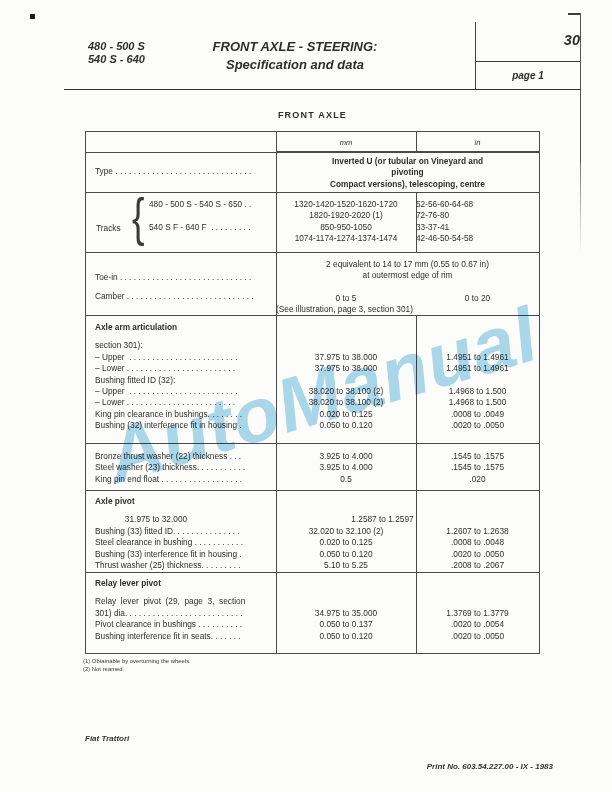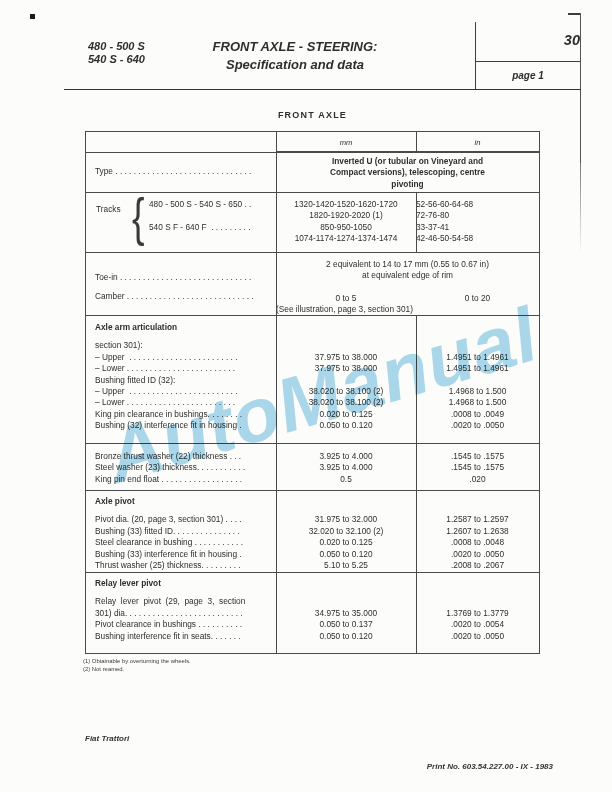--- a/index.html
+++ b/index.html
@@ -35,21 +35,21 @@
   .srow{display:flex;}
   .cl{width:190px;box-sizing:border-box;padding-left:9px;padding-right:5px;white-space:pre;overflow:hidden;}
   .cm{width:140px;text-align:center;white-space:pre;overflow:hidden;}
   .ci{flex:1;text-align:center;white-space:pre;overflow:hidden;}
   .cspan{flex:1;text-align:center;font-weight:bold;}
   .bold{font-weight:bold;}
   .units{font-style:italic;font-size:7.6px;}
   .spacer{height:7px;}
 
   
-  .tracks-word{position:absolute;left:10px;top:11px;font-size:8.3px;}
+  .tracks-word{position:absolute;left:10px;top:30px;font-size:8.3px;}
   .brace{position:absolute;left:46px;top:-1px;font-size:50px;font-weight:300;color:#3a3a3a;
          transform:scale(0.75,1.02);transform-origin:left top;line-height:50px;}
   .tname{padding-left:63px;white-space:pre;overflow:hidden;}
 
   
   .footnotes{position:absolute;left:83px;top:658px;font-size:5.9px;line-height:7.5px;color:#3a3a3a;}
   .footer-left{position:absolute;left:85px;top:734px;font-size:8px;font-style:italic;font-weight:bold;color:#333;}
   .footer-right{position:absolute;left:350px;top:734px;width:203px;text-align:right;
                 font-size:8px;font-style:italic;font-weight:bold;color:#333;margin-top:28px;}
 
@@ -95,22 +95,22 @@
         <div class="ci">in</div>
       </div>
     </div>
 
     <div class="grp" style="height:40px">
       <div class="v1"></div>
       <div style="display:flex">
         <div class="cl" style="padding-top:13px">Type . . . . . . . . . . . . . . . . . . . . . . . . . . . . . .</div>
         <div class="cspan" style="padding-top:3px">
           <div>Inverted U (or tubular on Vineyard and</div>
+          <div>pivoting</div>
           <div>Compact versions), telescoping, centre</div>
-          <div>pivoting</div>
         </div>
       </div>
     </div>
 
     <div class="grp" style="height:60px">
       <div class="v1"></div>
       <div class="v2"></div>
       <div class="tracks-word">Tracks</div>
       <div class="brace">{</div>
       <div style="display:flex;padding-top:6px">
@@ -137,21 +137,21 @@
     <div class="grp" style="height:63px">
       <div class="v1"></div>
       <div style="display:flex">
         <div style="width:190px;box-sizing:border-box">
           <div class="cl" style="padding-top:19px">Toe-in . . . . . . . . . . . . . . . . . . . . . . . . . . . . .</div>
           <div class="cl" style="padding-top:8px">Camber . . . . . . . . . . . . . . . . . . . . . . . . . . . .</div>
         </div>
         <div style="flex:1">
           <div style="text-align:center;padding-top:6px">
             <div>2  equivalent to 14 to 17 mm (0.55 to 0.67 in)</div>
-            <div>at equivalent edge of rim</div>
+            <div>at outermost edge of rim</div>
           </div>
           <div style="display:flex;padding-top:11px">
             <div style="width:140px;text-align:center">0 to 5</div>
             <div style="flex:1;text-align:center">0 to 20</div>
           </div>
           <div style="text-align:left">(See illustration, page 3, section 301)</div>
         </div>
       </div>
     </div>
 
@@ -256,21 +256,20 @@
       <div style="padding-top:5px">
         <div class="srow">
           <div class="cl bold">Axle pivot</div>
           <div class="cm"></div>
             <div class="ci"></div>
         </div>
         <div class="spacer"></div>
         <div>
 
             <div class="srow">
-              <div class="cl">Pivot dia. (20, page 3, section 301) . . . .</div>
               <div class="cm">31.975 to 32.000</div>
               <div class="ci">1.2587 to 1.2597</div>
             </div>
 
             <div class="srow">
               <div class="cl">Bushing (33) fitted ID. . . . . . . . . . . . . . .</div>
               <div class="cm">32.020 to 32.100 (2)</div>
               <div class="ci">1.2607 to 1.2638</div>
             </div>
 

